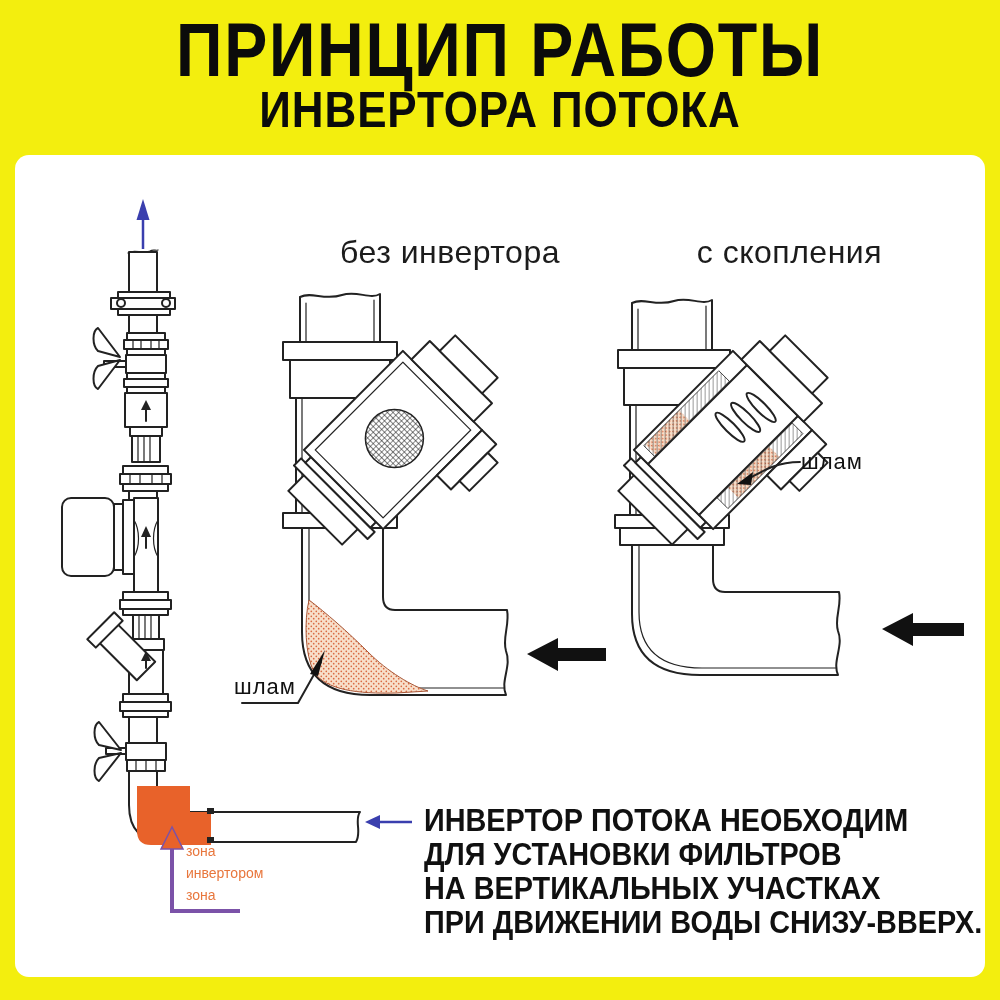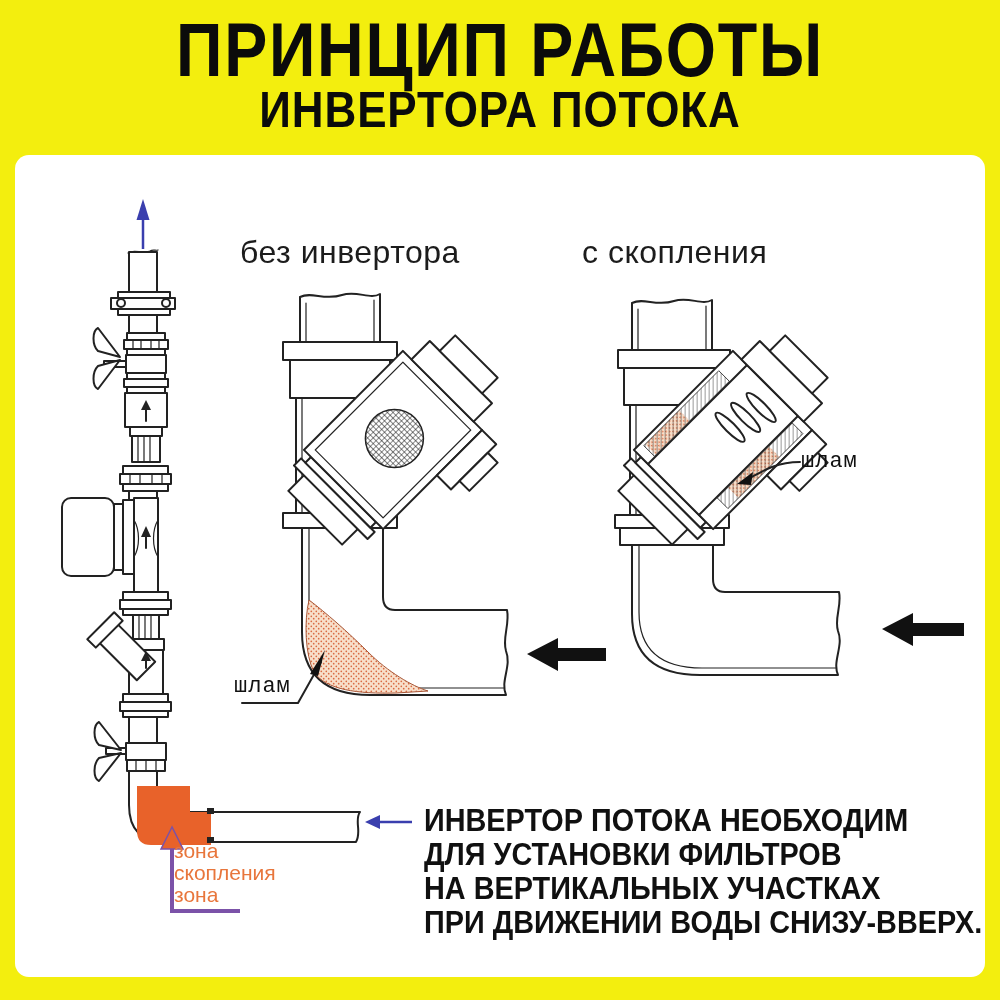--- a/index.html
+++ b/index.html
@@ -20,31 +20,31 @@
     white-space:nowrap;
   }
   .title2{
     left:0;width:1000px;top:86px;height:48px;line-height:48px;
     text-align:center;font-size:50px;font-weight:800;letter-spacing:1px;
     color:#0b0b0b;transform:scaleX(.88);transform-origin:50% 0;
     white-space:nowrap;
   }
   .diag-label{
     top:234px;font-size:32px;color:#1c1c1c;letter-spacing:.5px;
-    text-align:left;white-space:nowrap;
+    text-align:right;white-space:nowrap;
   }
   .lbl-without{left:240px;width:320px;}
   .lbl-with{left:582px;width:300px;}
   .shlam{
-    font-size:22px;color:#111;letter-spacing:1px;white-space:nowrap;font-family:Liberation Mono, monospace;
+    font-size:22px;color:#111;letter-spacing:1px;white-space:nowrap;
   }
   .shlam-mid{left:234px;top:674px;}
   .shlam-right{left:801px;top:449px;}
   .sludge-zone{
-    left:174px;top:840px;font-size:21px;line-height:22px;
+    left:186px;top:840px;font-size:14px;line-height:22px;
     color:#e8763c;white-space:nowrap;
   }
   .note{
     left:424px;top:804px;font-size:31px;line-height:34px;font-weight:700;
     color:#101010;transform:scaleX(.93);transform-origin:0 0;
     white-space:nowrap;
   }
   svg{position:absolute;left:0;top:0;}
   .ln{stroke:#222;stroke-width:2;fill:none;stroke-linejoin:round;stroke-linecap:round;}
   .w1{stroke-width:1.2;}
@@ -242,21 +242,21 @@
 <div class="abs title2">ИНВЕРТОРА ПОТОКА</div>
 
 <div class="abs diag-label lbl-without">без инвертора</div>
 <div class="abs diag-label lbl-with">с скопления</div>
 
 <div class="abs shlam shlam-mid">шлам</div>
 <div class="abs shlam shlam-right">шлам</div>
 
 <div class="abs sludge-zone">
   <div>зона</div>
-  <div>скопления</div>
+  <div>инвертором</div>
   <div>зона</div>
 </div>
 
 <div class="abs note">
   <div>ИНВЕРТОР ПОТОКА НЕОБХОДИМ</div>
   <div>ДЛЯ УСТАНОВКИ ФИЛЬТРОВ</div>
   <div>НА ВЕРТИКАЛЬНЫХ УЧАСТКАХ</div>
   <div>ПРИ ДВИЖЕНИИ ВОДЫ СНИЗУ-ВВЕРХ.</div>
 </div>
 

